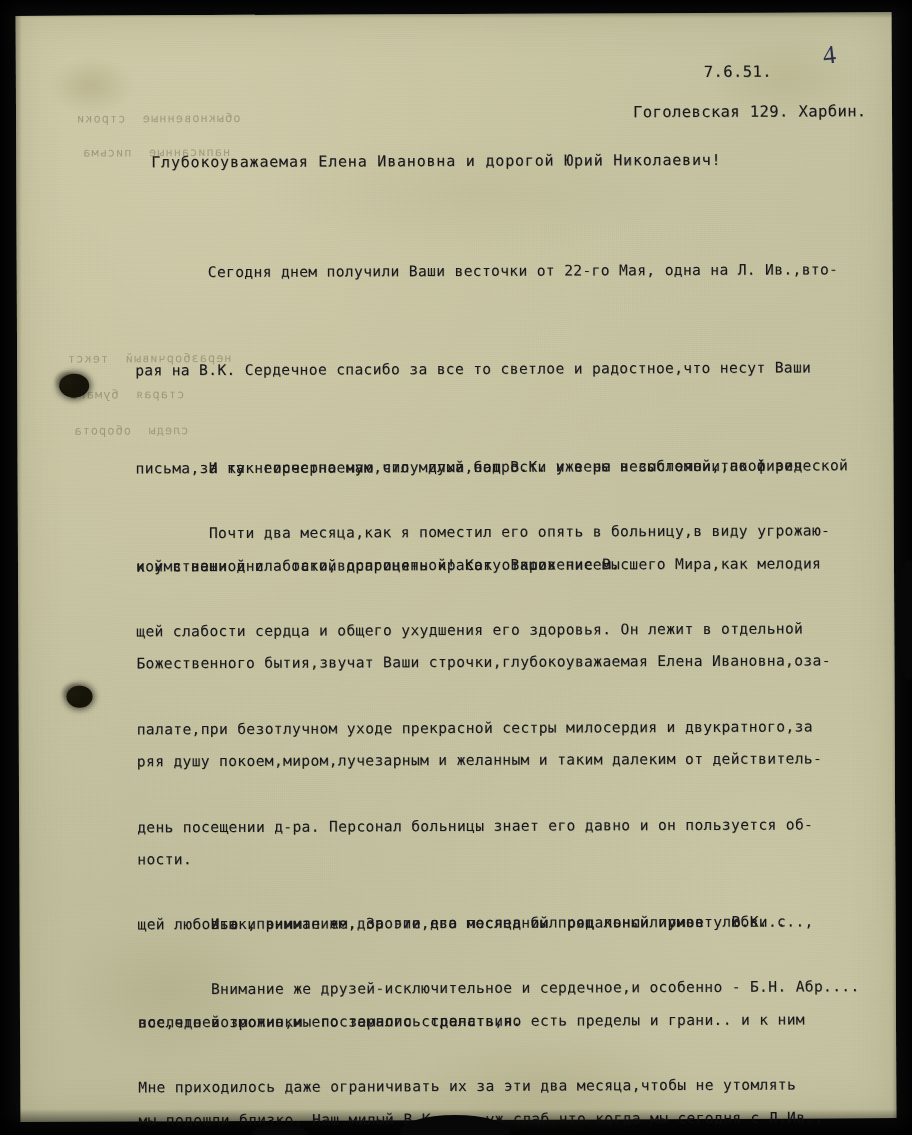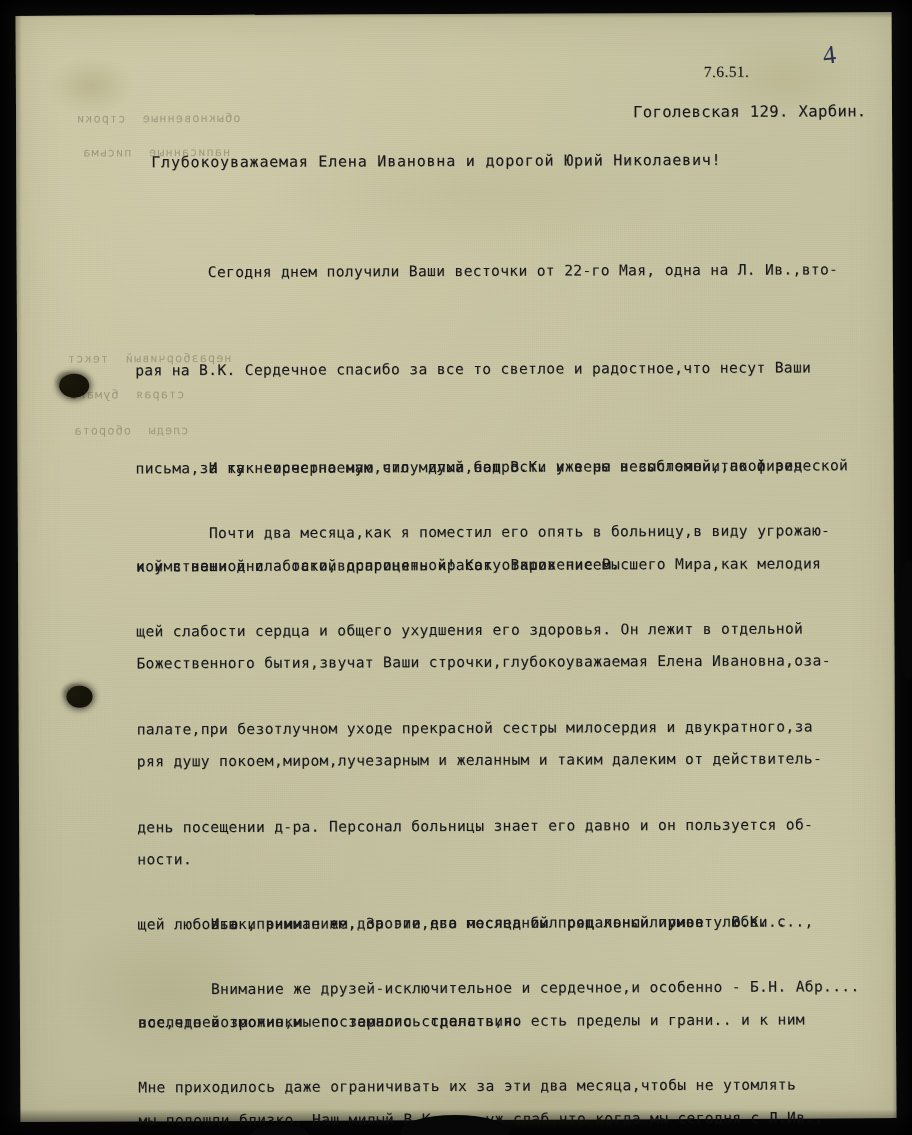--- a/index.html
+++ b/index.html
@@ -109,21 +109,20 @@
     font-family: "Liberation Serif", serif;
     font-size: 26px;
     color: #2a2f50;
     transform: rotate(-6deg);
   }
 
   #date-line {
     top: 50px;
     left: 688px;
     font-size: 15.5px;
-    font-family: Liberation Serif, serif;
   }
   #address-line {
     top: 90px;
     left: 617px;
     font-size: 15.5px;
   }
 
   #salutation {
     top: 138px;
     left: 135px;

